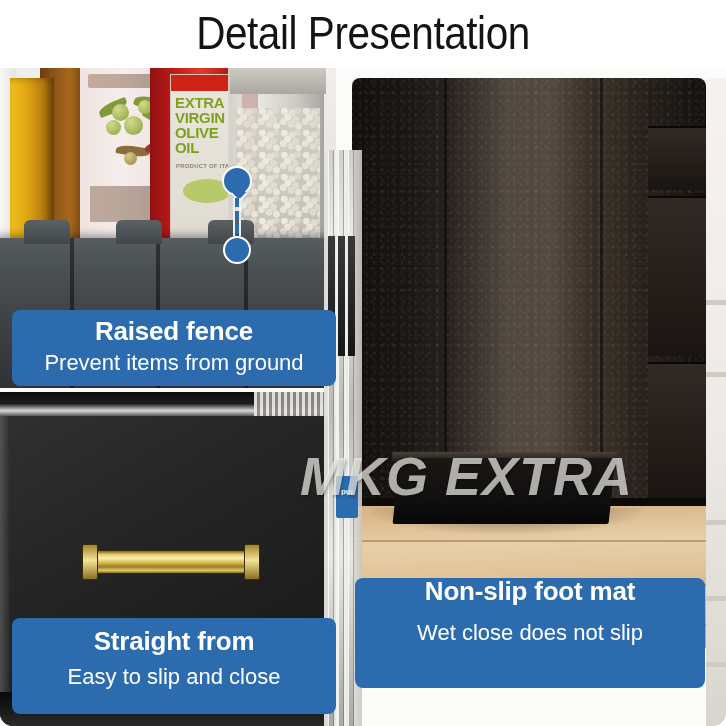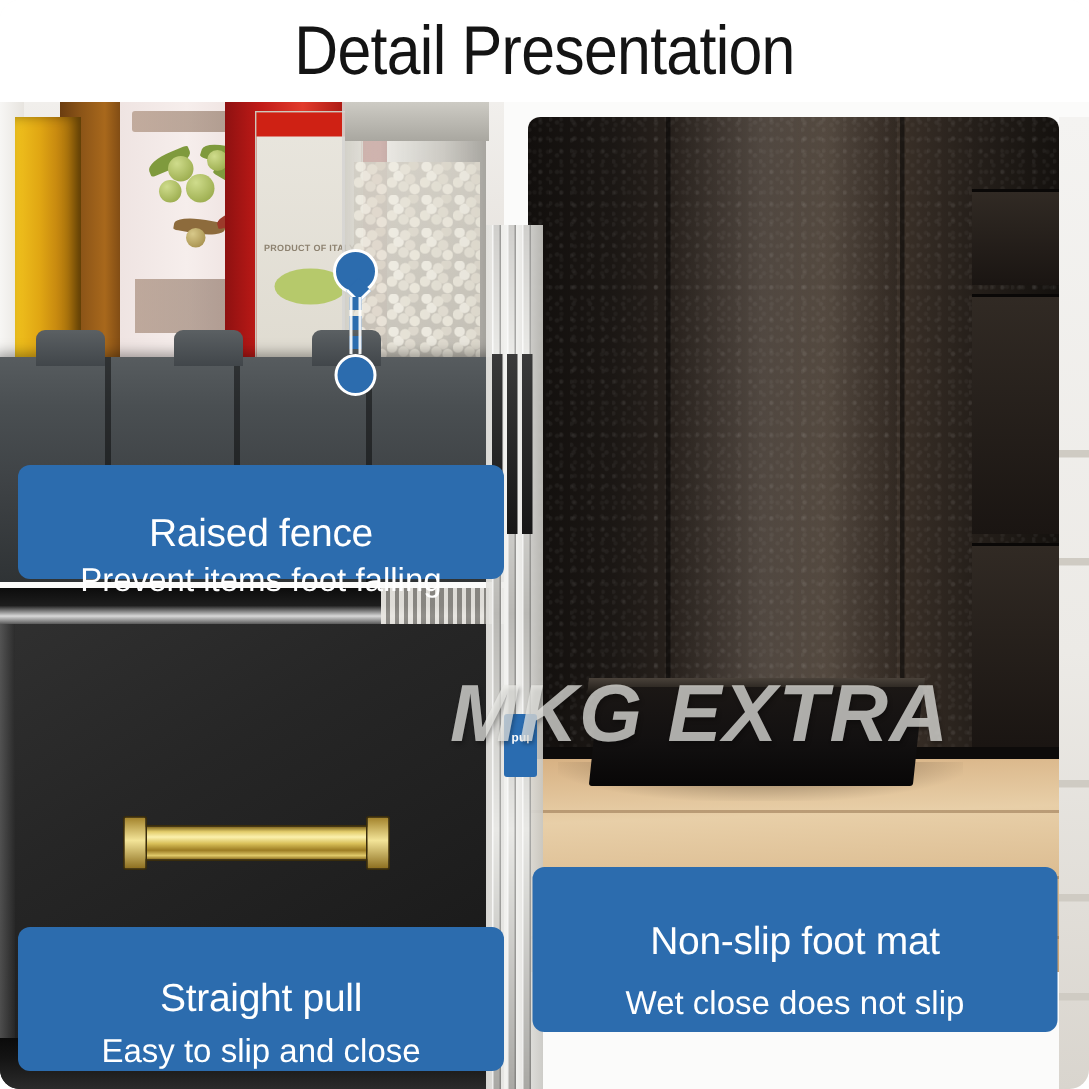--- a/index.html
+++ b/index.html
@@ -345,25 +345,24 @@
   .caption {
     position: absolute;
     background: #2c6cae;
     border-radius: 8px;
     z-index: 30;
     text-align: center;
     color: #ffffff;
   }
   .caption .c-title {
     font-size: 26px;
-    font-weight: 400;
+    font-weight: 700;
     letter-spacing: -.2px;
     line-height: 1.05;
     white-space: nowrap;
-    margin-top: 24px;
   }
   .caption .c-sub {
     font-size: 22px;
     font-weight: 400;
     line-height: 1.1;
     white-space: nowrap;
   }
 
   #caption-fence {
     left: 12px; top: 310px; width: 324px; height: 76px;
@@ -372,21 +371,21 @@
   #caption-fence .c-sub { margin-top: 6px; }
 
   #caption-pull {
     left: 12px; top: 618px; width: 324px; height: 96px;
     padding-top: 10px;
   }
   #caption-pull .c-sub { margin-top: 10px; }
 
   #caption-mat {
     left: 355px; top: 578px; width: 350px; height: 110px;
-    padding-top: 12px;
+    padding-top: 0;
   }
   #caption-mat .c-sub { margin-top: 16px; }
 
   
   .marker {
     position: absolute;
     left: 222px; top: 166px;
     width: 30px; height: 100px;
     z-index: 28;
   }
@@ -460,20 +459,21 @@
         <div class="leaf" style="left:50px;top:46px;width:30px;height:9px;background:#9c3a2a;transform:rotate(-16deg)"></div>
       </div>
       <div class="label-text"></div>
       <div class="label-blob"></div>
     </div>
 
     <div class="bottle-red"></div>
 
     <div class="tin">
       <div class="tin-red"></div>
+      <div class="tin-txt">EXTRA VIRGIN OLIVE OIL</div>
       <div class="tin-sub">PRODUCT OF ITALY</div>
       <div class="tin-oval"></div>
     </div>
 
     <div class="jar">
       <div class="jar-lid"></div>
       <div class="jar-grain"></div>
     </div>
 
     <div class="rack">
@@ -541,25 +541,25 @@
     </div>
     <div class="floor-shadow"></div>
     <div class="mat-lip"></div>
     <div class="mat"></div>
   </div>
 
   <div class="watermark">MKG EXTRA</div>
 
   <div class="caption" id="caption-fence">
     <div class="c-title">Raised fence</div>
-    <div class="c-sub">Prevent items foot falling</div>
+    <div class="c-sub">Prevent items from ground</div>
   </div>
 
   <div class="caption" id="caption-pull">
-    <div class="c-title">Straight pull</div>
+    <div class="c-title">Straight from</div>
     <div class="c-sub">Easy to slip and close</div>
   </div>
 
   <div class="caption" id="caption-mat">
     <div class="c-title">Non-slip foot mat</div>
     <div class="c-sub">Wet close does not slip</div>
   </div>
 
 </div>
 

